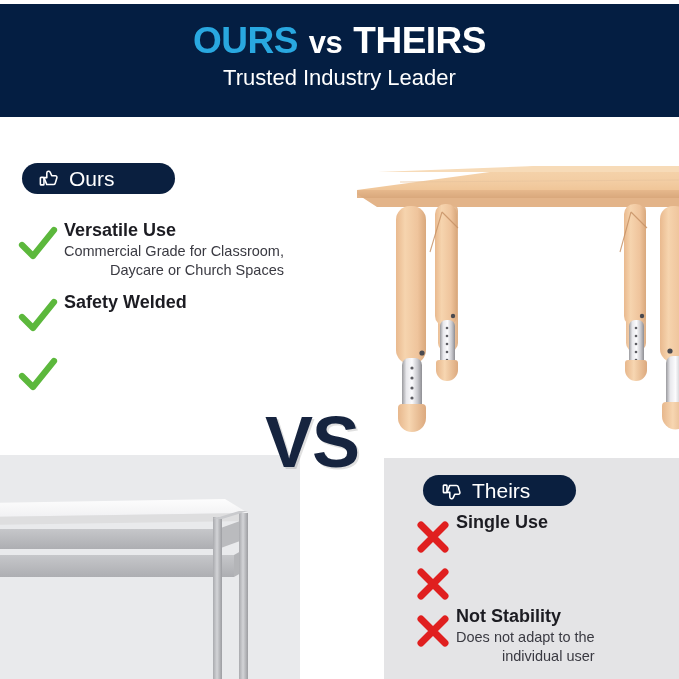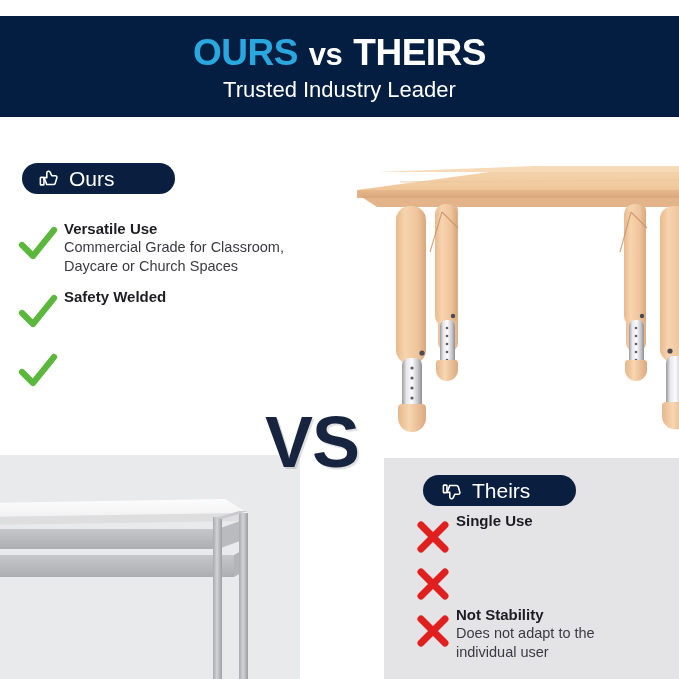--- a/index.html
+++ b/index.html
@@ -13,21 +13,21 @@
     height: 679px;
     overflow: hidden;
     background: #ffffff;
     font-family: "Liberation Sans", sans-serif;
     -webkit-font-smoothing: antialiased;
   }
 
   
   .header {
     position: absolute;
-    left: 0; top: 16px;
+    left: 0; top: 4px;
     width: 679px;
     height: 117px;
     background: #041e42;
     overflow: hidden;
   }
   .header-title {
     position: absolute;
     left: 0; top: 18px;
     width: 679px;
     text-align: center;
@@ -115,32 +115,33 @@
     display: block;
   }
   .mark-check { width: 40px; height: 42px; margin-top: 4px; }
   .mark-x     { width: 38px; height: 36px; margin-top: 7px; }
 
   .feat-text { padding-left: 2px; }
   .feat-ours .feat-text   { padding-left: 6px; }
   .feat-theirs .feat-text { padding-left: 4px; }
 
   .feat-title {
-    font-size: 15px;
+    font-size: 18px;
     font-weight: bold;
     color: #1c1c22;
     line-height: 1.22;
     white-space: nowrap;
   }
   .feat-desc {
     font-size: 14.5px;
     font-weight: normal;
     color: #3a3a42;
     line-height: 1.28;
     white-space: pre-line;
+    text-align: right;
   }
 
   
   .vs-text {
     position: absolute;
     left: 265px; top: 406px;
     font-size: 72px;
     font-weight: bold;
     color: #16243f;
     letter-spacing: -1px;

